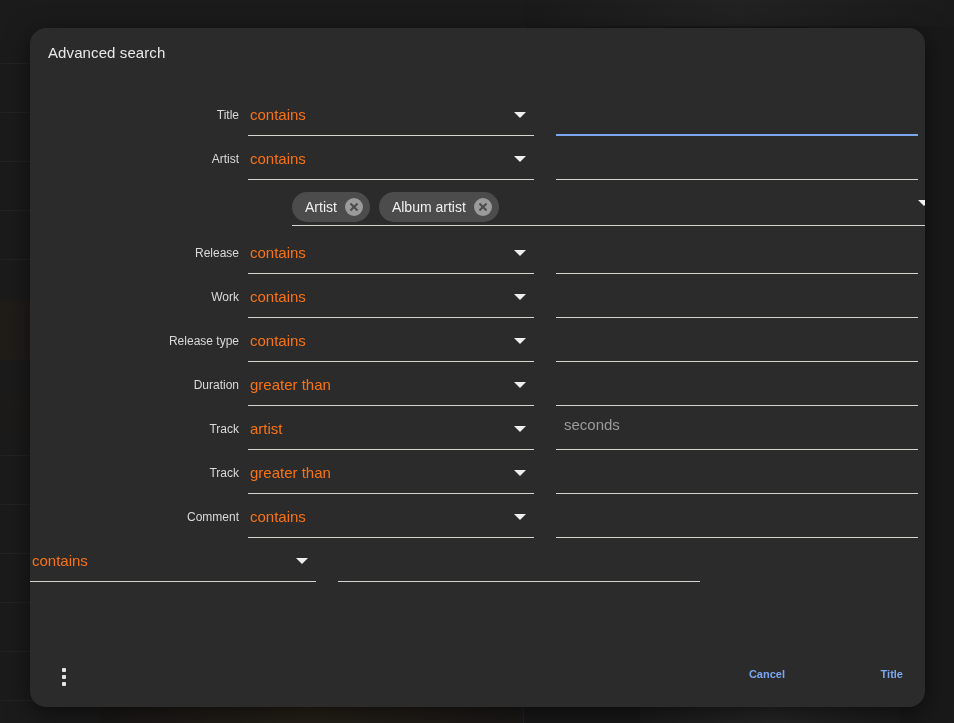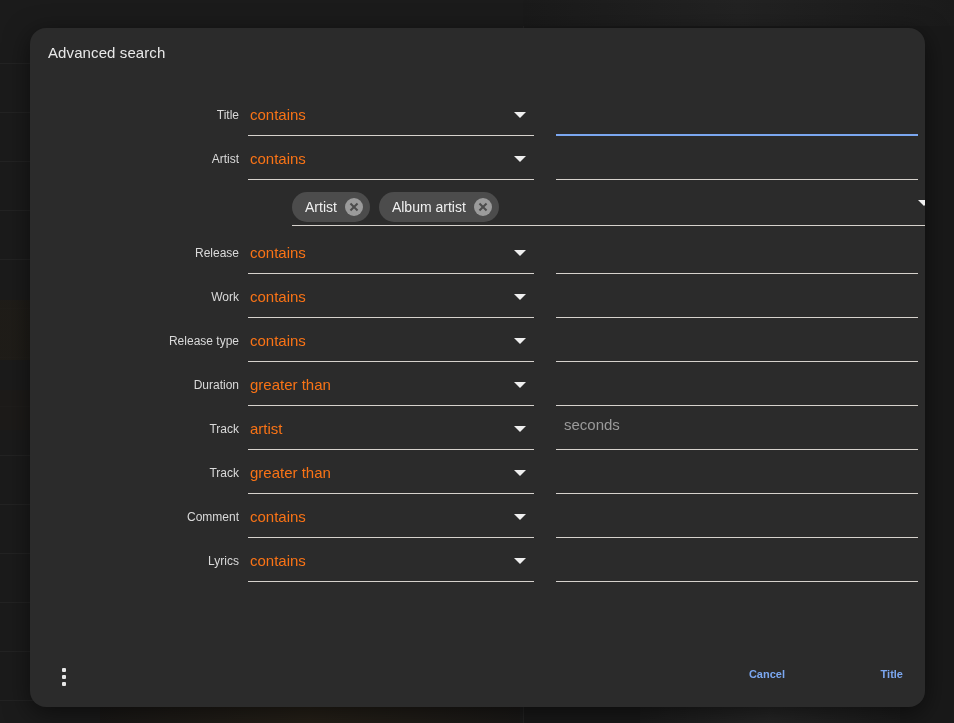--- a/index.html
+++ b/index.html
@@ -426,21 +426,20 @@
       <div class="sel">
         <span class="sel-text">contains</span>
         <span class="caret"></span>
       </div>
       <div class="val">
         <span class="val-text"></span>
       </div>
     </div>
 
     <div class="row">
-      <div class="row-label">Lyrics</div>
       <div class="sel">
         <span class="sel-text">contains</span>
         <span class="caret"></span>
       </div>
       <div class="val">
         <span class="val-text"></span>
       </div>
     </div>
 
   </div>

